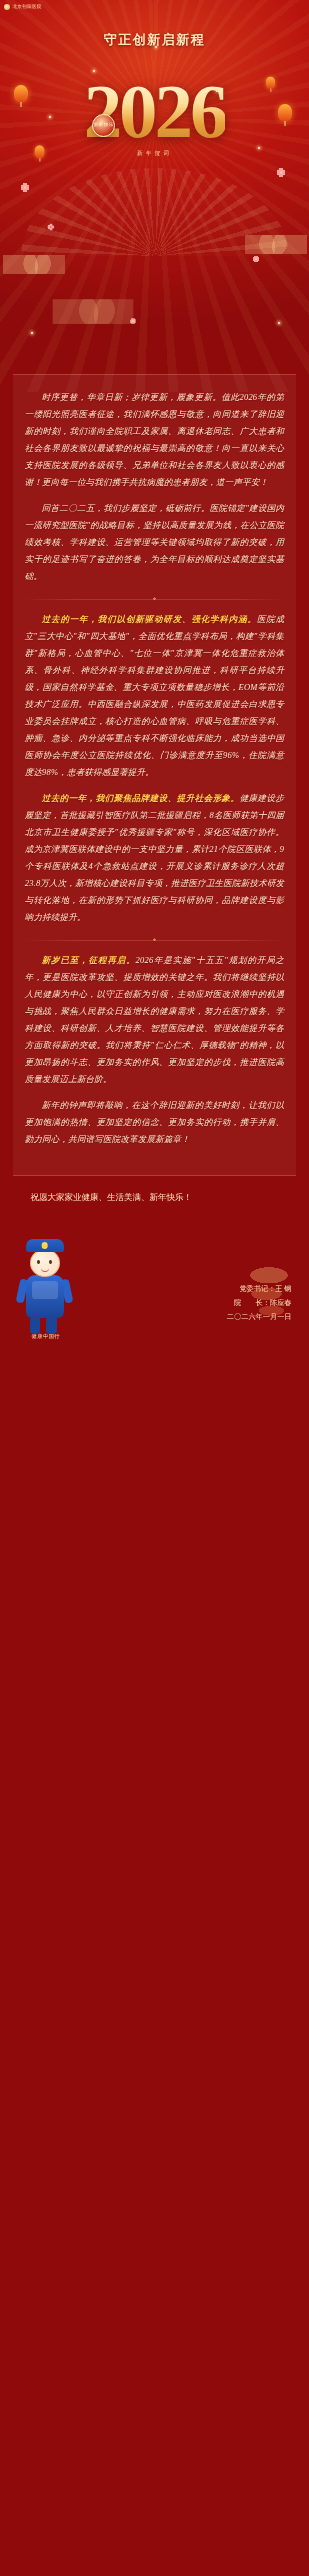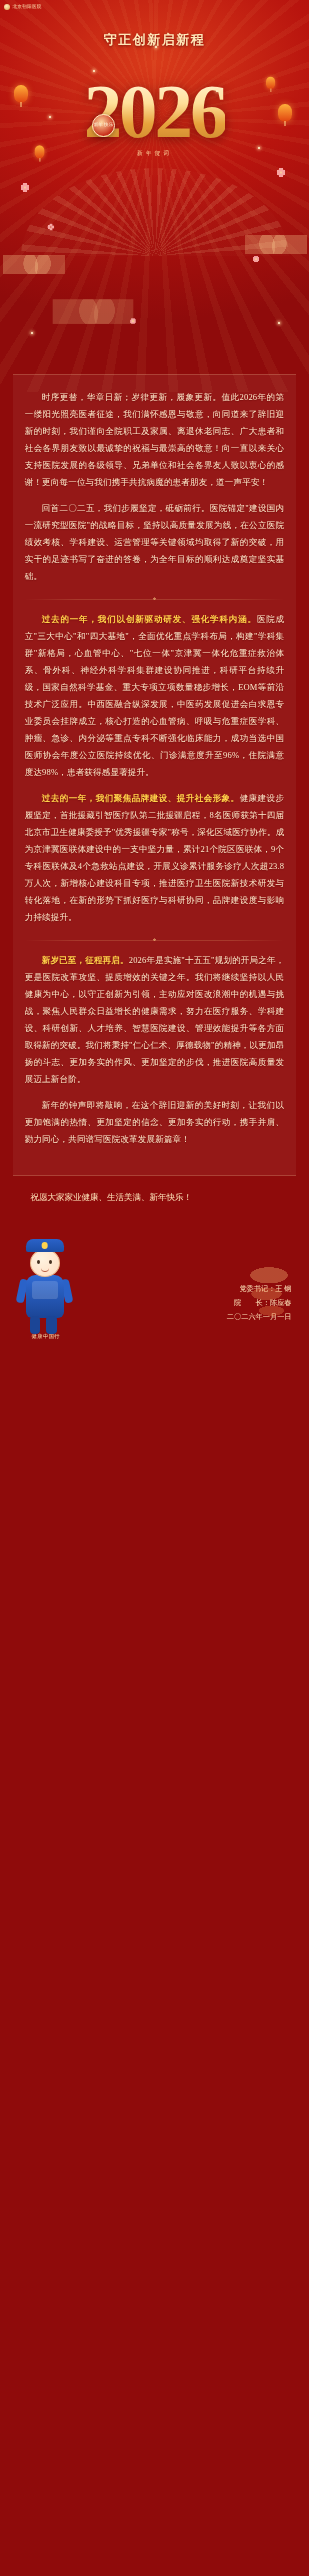--- a/index.html
+++ b/index.html
@@ -182,20 +182,21 @@
 
   
   .card {
     position: relative;
     z-index: 5;
     margin: 0 13.4px 0 13.4px;
     padding: 13.4px 11.3px 17.5px 11.3px;
     background: rgba(255, 247, 233, 0.055);
     border-top: 0.5px solid rgba(255, 220, 170, 0.22);
     border-bottom: 0.5px solid rgba(255, 220, 170, 0.22);
+    font-style: italic;
   }
   .para {
     color: #ffeccd;
     font-family: "Liberation Serif", serif;
     font-size: 8.5px;
     line-height: 2.0;
     text-align: justify;
     text-indent: 2em;
     margin: 0 0 9.3px 0;
     letter-spacing: 0.2px;

